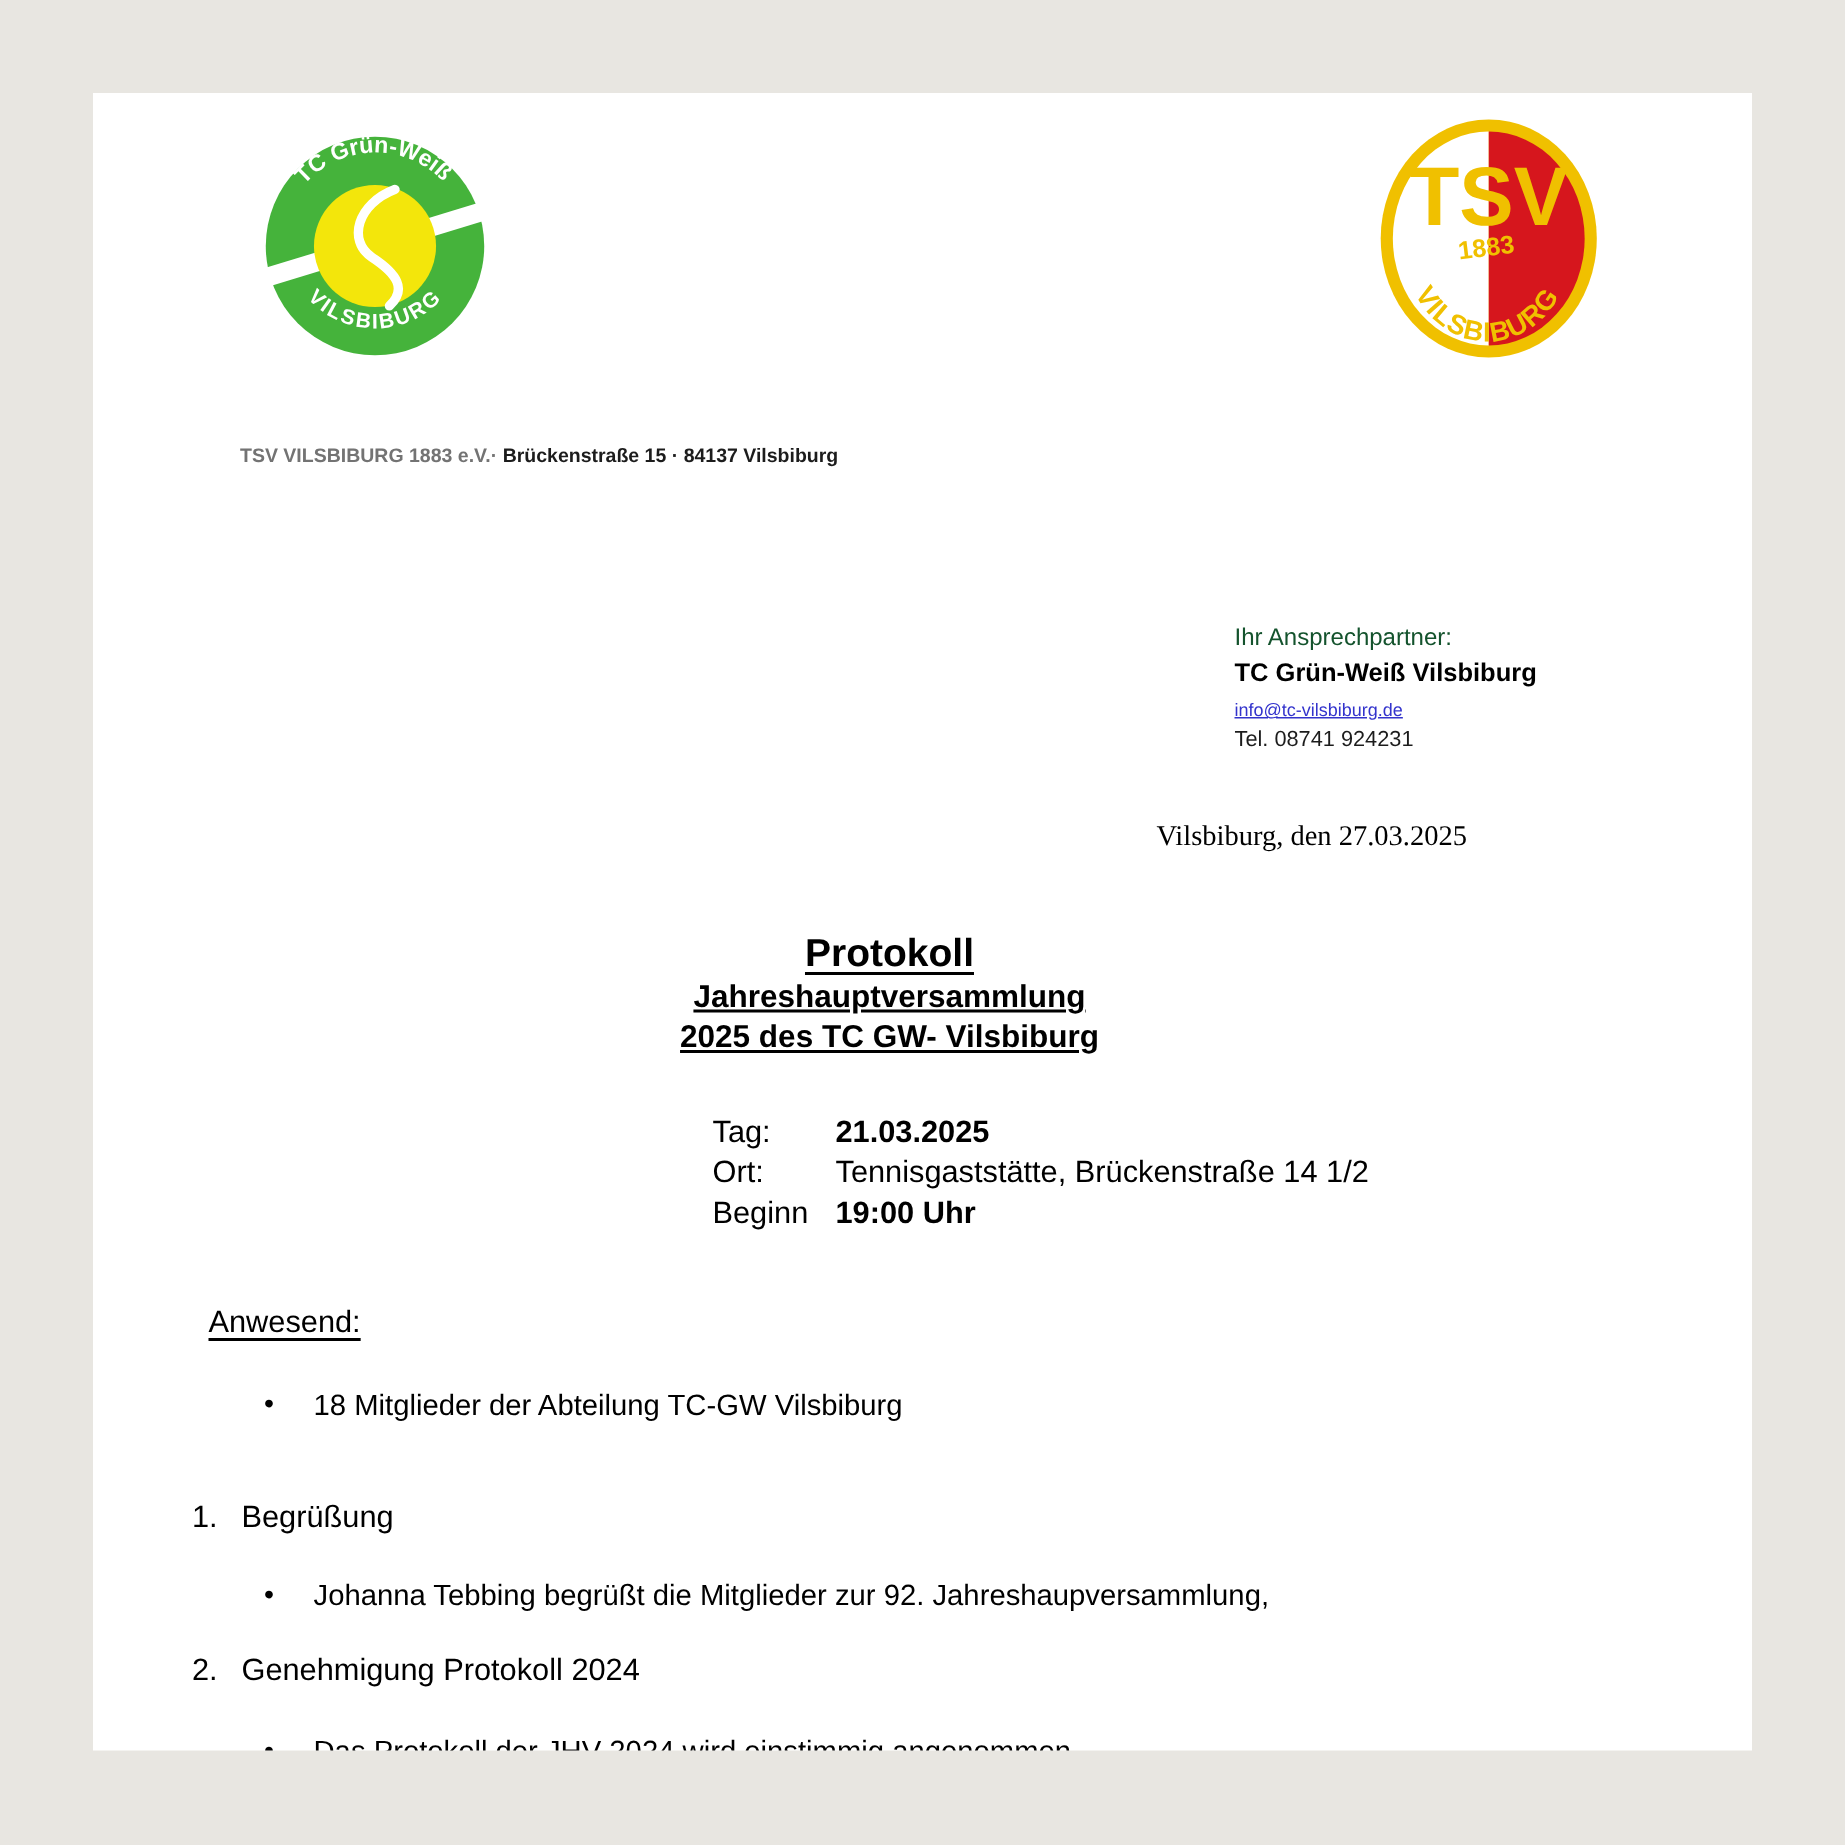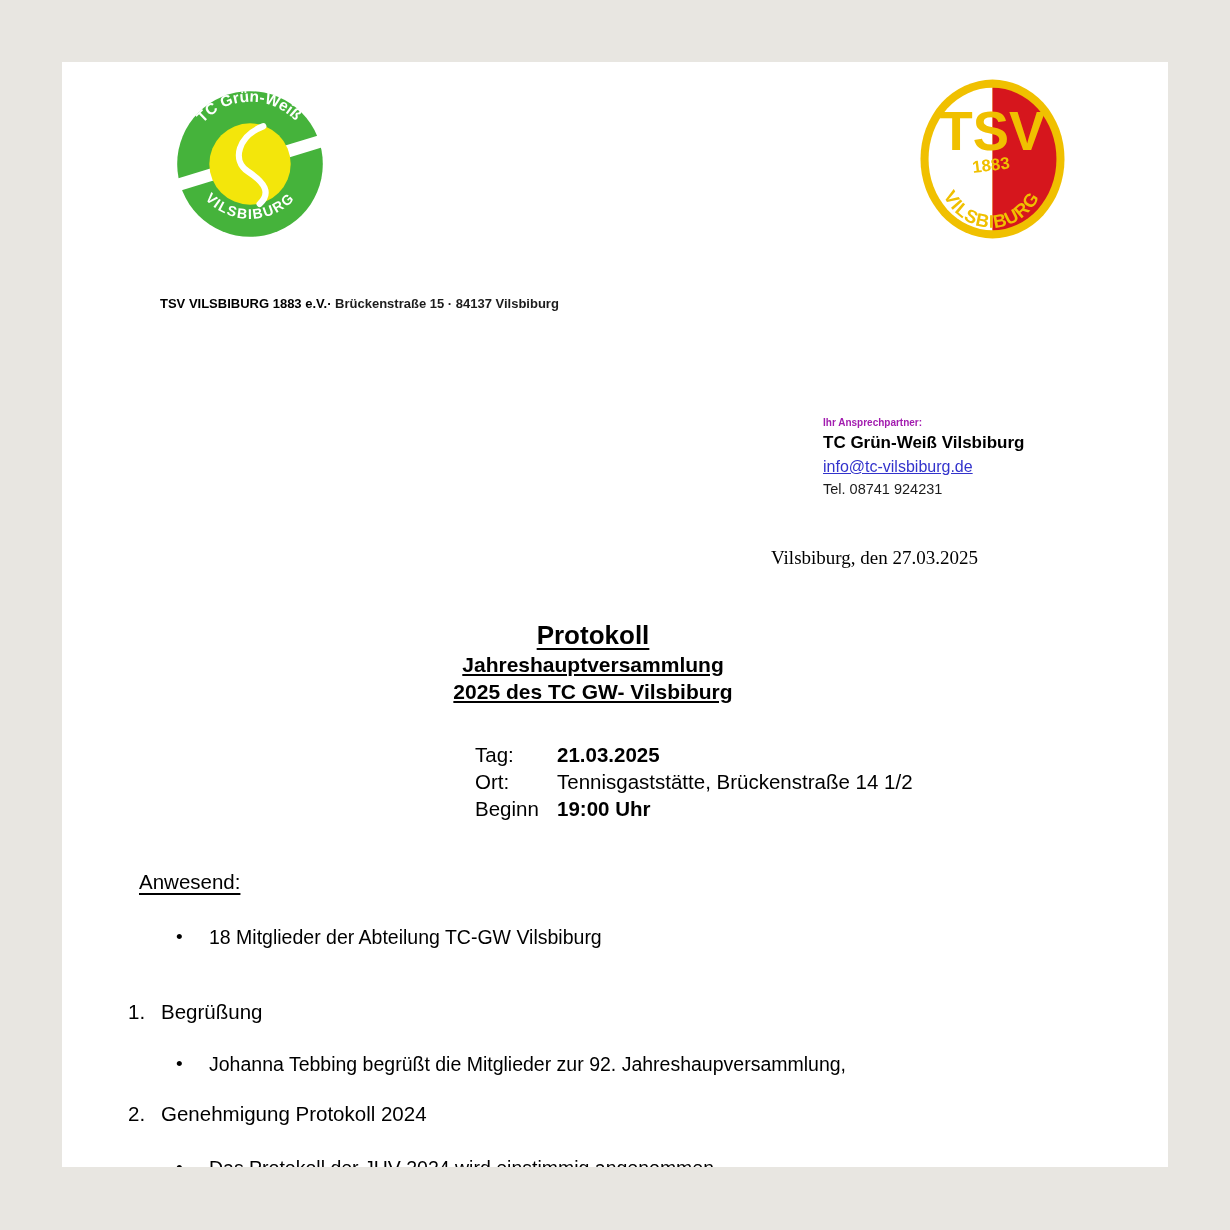--- a/index.html
+++ b/index.html
@@ -18,28 +18,28 @@
     overflow:hidden;
   }
   .abs{position:absolute;}
 
   
   .tc-logo{left:114px;top:27px;width:148px;height:150px;}
   .tsv-logo{left:857px;top:16px;width:147px;height:162px;}
 
   
   .sender{left:98px;top:234px;font-size:13px;font-weight:bold;white-space:nowrap;}
-  .sender .red{color:#000000;}
+  .sender .red{color:#737373;}
   .sender .blk{color:#1c1c1c;}
 
   
   .contact{left:761px;top:356px;line-height:1.0;white-space:nowrap;}
-  .contact .c-head{color:#a21caf;font-weight:bold;font-size:10px;margin-bottom:6px;}
+  .contact .c-head{color:#14532d;font-weight:normal;font-size:16px;margin-bottom:6px;}
   .contact .c-name{font-weight:bold;font-size:17px;margin-bottom:8px;}
-  .contact .c-mail{font-size:16px;color:#3333cc;text-decoration:underline;margin-bottom:7px;display:inline-block;}
+  .contact .c-mail{font-size:12px;color:#3333cc;text-decoration:underline;margin-bottom:7px;display:inline-block;}
   .contact .c-tel{font-size:14.5px;color:#1c1c1c;}
 
   
   .dateline{left:709px;top:485px;font-family:"Liberation Serif",serif;font-size:19px;white-space:nowrap;}
 
   
   .titleblock{left:0;top:558px;width:1062px;text-align:center;}
   .t-main{font-size:26px;font-weight:bold;text-decoration:underline;text-underline-offset:4px;margin-bottom:0;}
   .t-sub{font-size:21px;font-weight:bold;line-height:27px;text-decoration:underline;}
 

